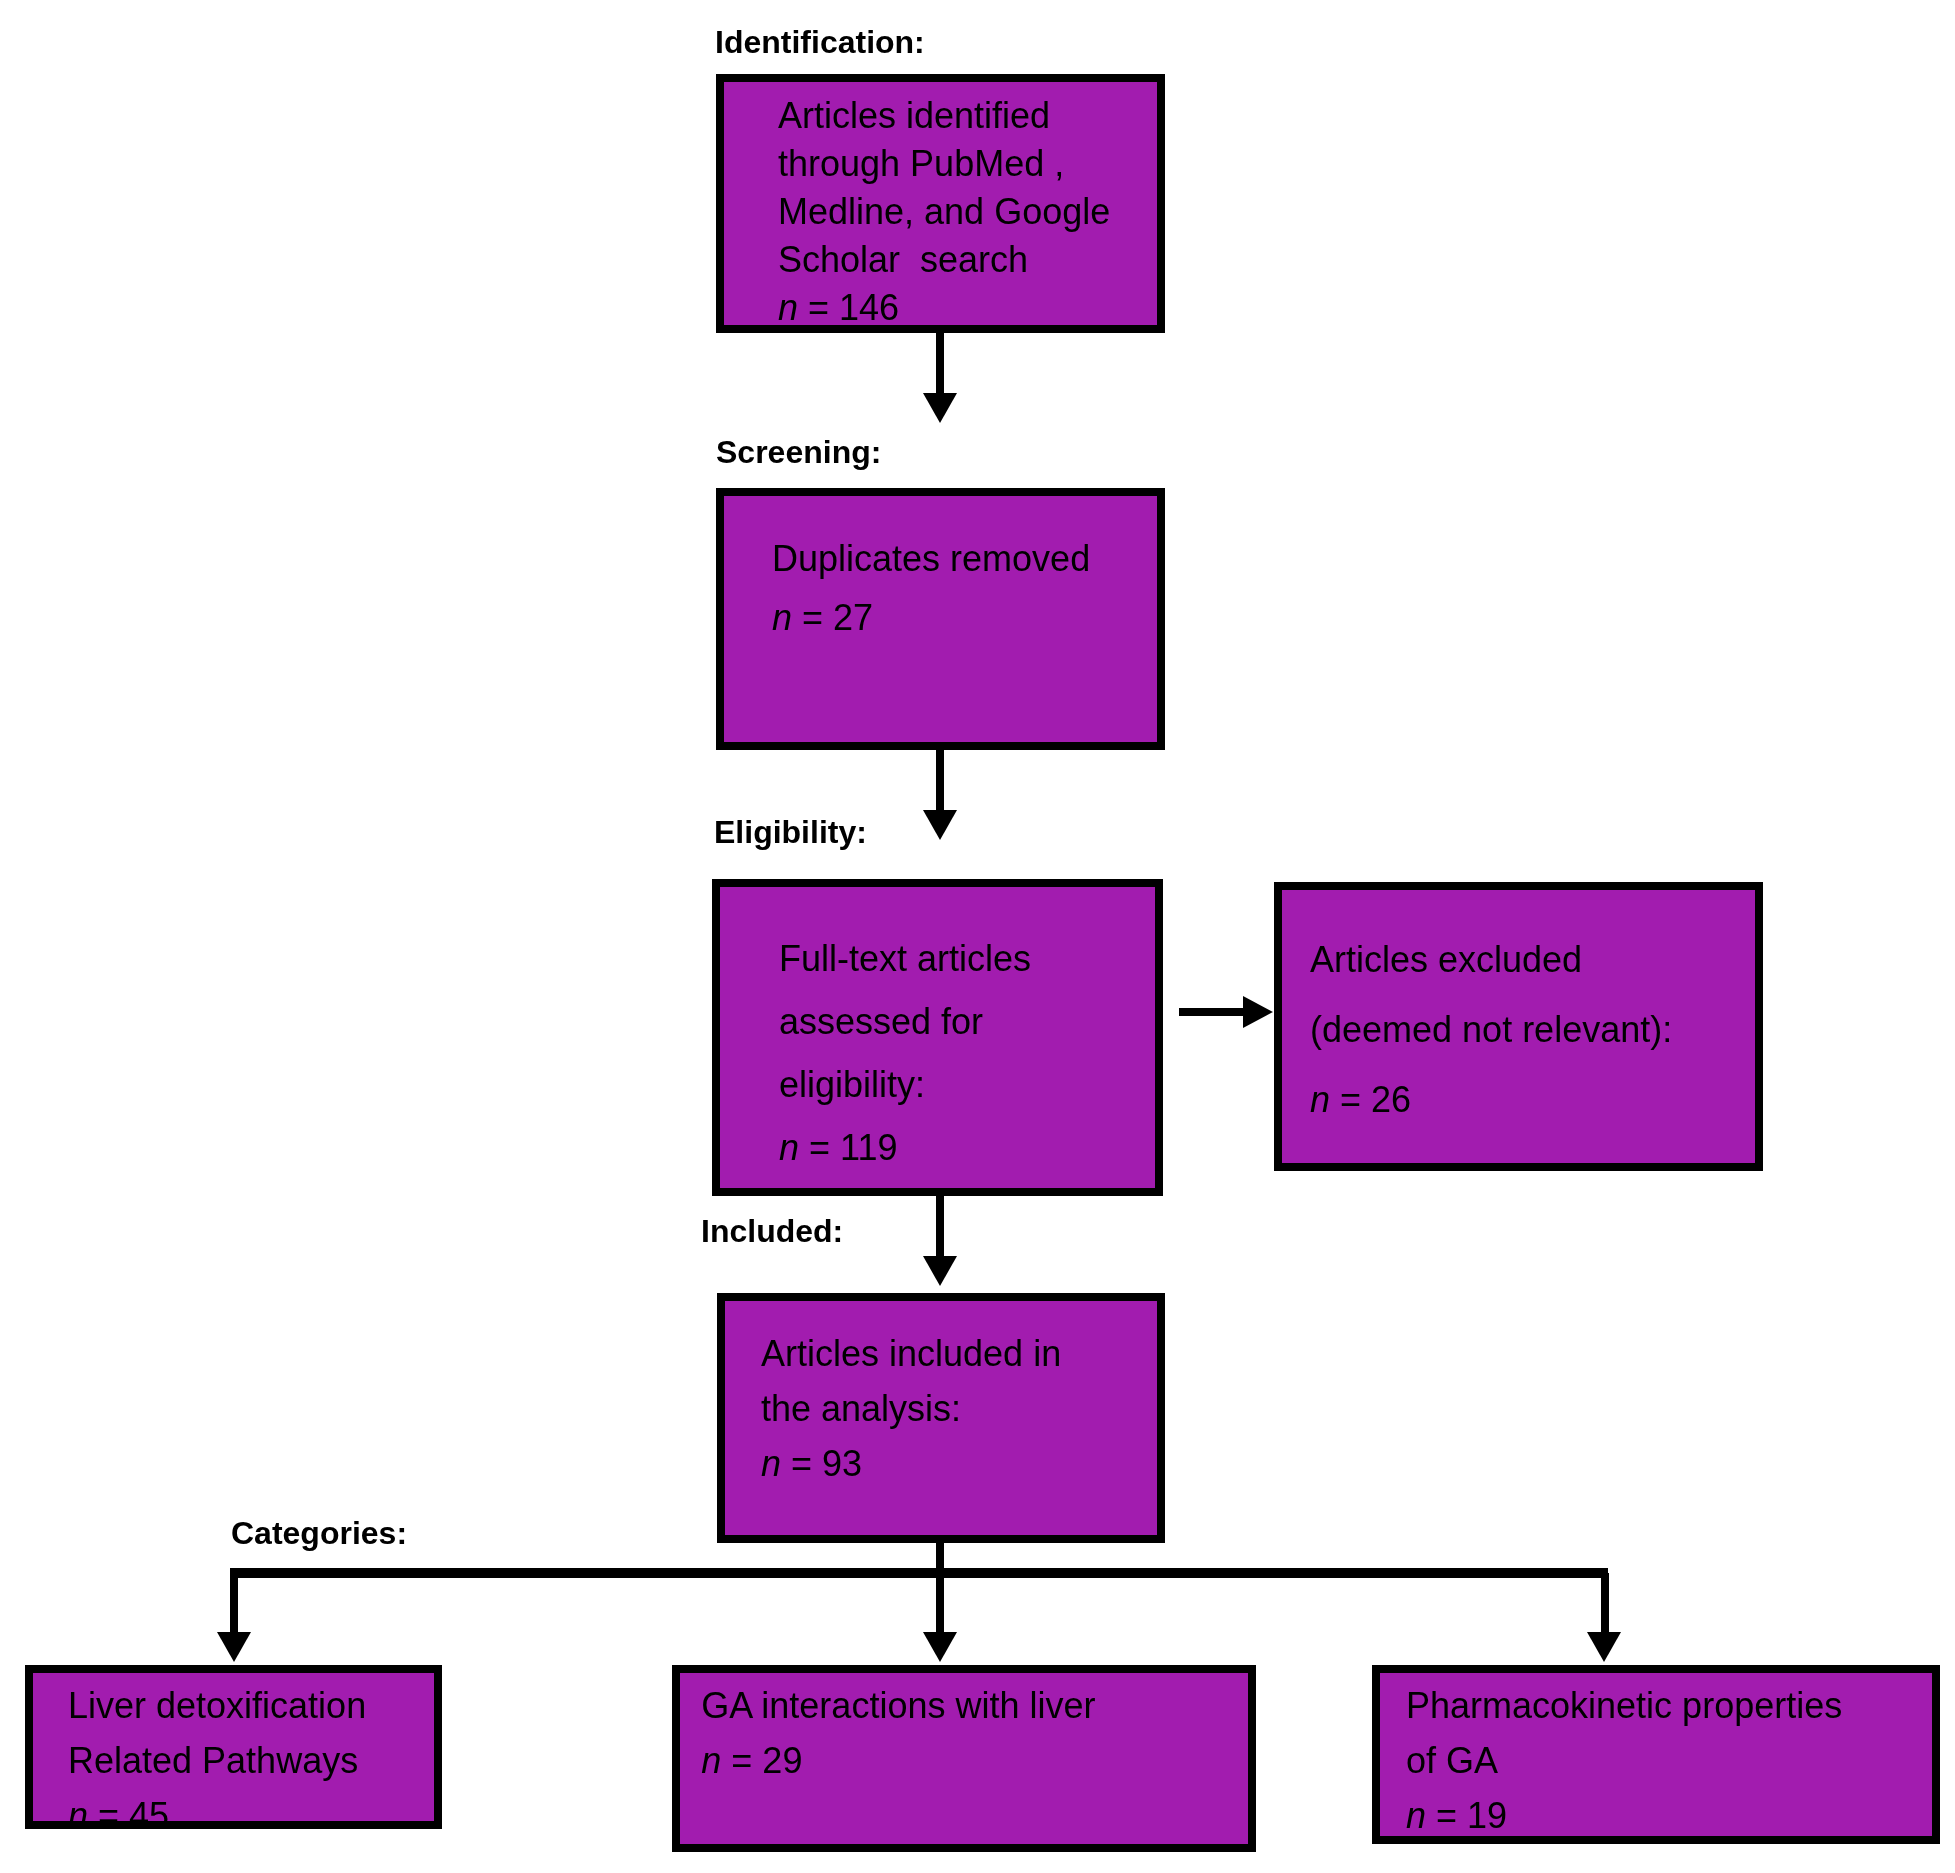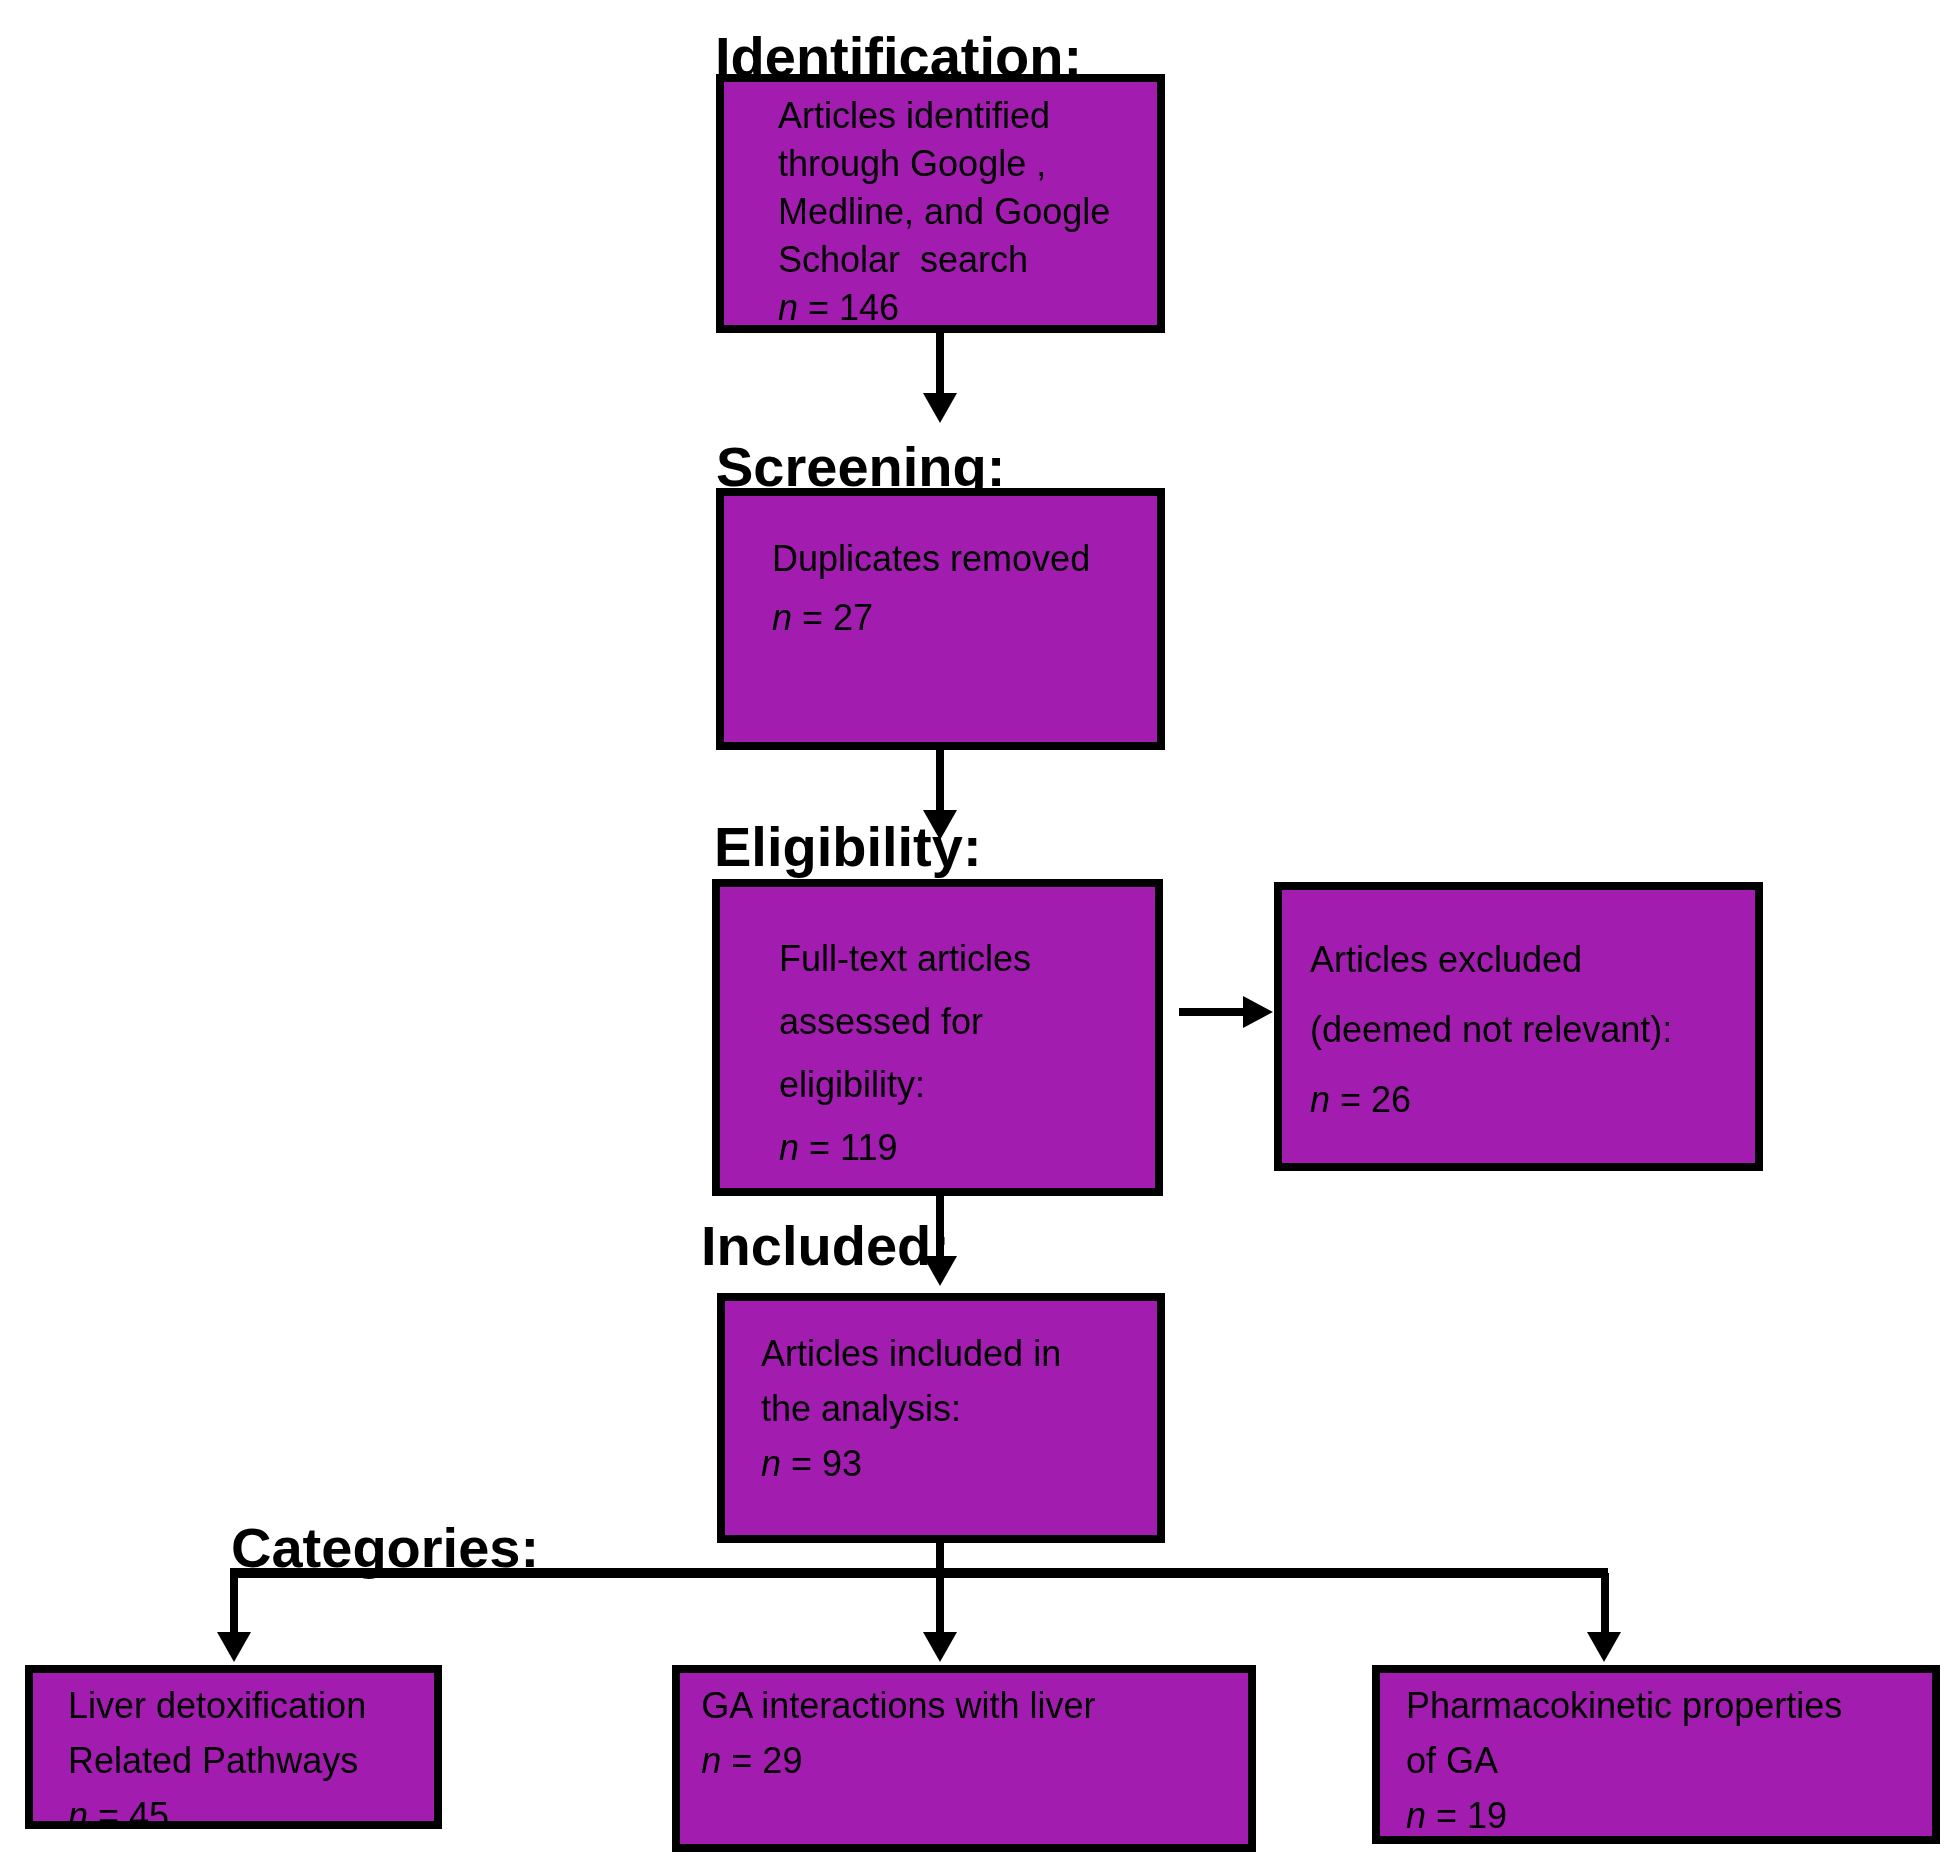--- a/index.html
+++ b/index.html
@@ -10,21 +10,21 @@
   body {
     position: relative;
     width: 1955px;
     height: 1873px;
     font-family: "Liberation Sans", "DejaVu Sans", sans-serif;
     color: #000000;
     overflow: hidden;
   }
   .hdr {
     position: absolute;
-    font-size: 56px;
+    font-size: 32px;
     font-weight: 700;
     white-space: pre;
     letter-spacing: 0px;
   }
   .box {
     position: absolute;
     box-sizing: border-box;
     border: 8.2px solid #000000;
     background: #a21caf;
   }
@@ -62,21 +62,21 @@
     border-left: 30px solid #000000;
   }
 </style>
 </head>
 <body>
 
 <div class="hdr" style="left:715px; top:24px;">Identification:</div>
 
 <div class="box" style="left:716px; top:74px; width:449px; height:259px; padding:10px 7.5px 0 54px; line-height:48px;">
   <div class="line">Articles identified</div>
-  <div class="line">through Google ,</div>
+  <div class="line">through PubMed ,</div>
   <div class="line">Medline, and Google</div>
   <div class="line">Scholar  search</div>
   <div class="line nline">n = 146</div>
 </div>
 
 <div class="vshaft" style="left:936px; top:333px; height:63px;"></div>
 <div class="head-down" style="left:923px; top:393px;"></div>
 
 <div class="hdr" style="left:716px; top:434px;">Screening:</div>
 

